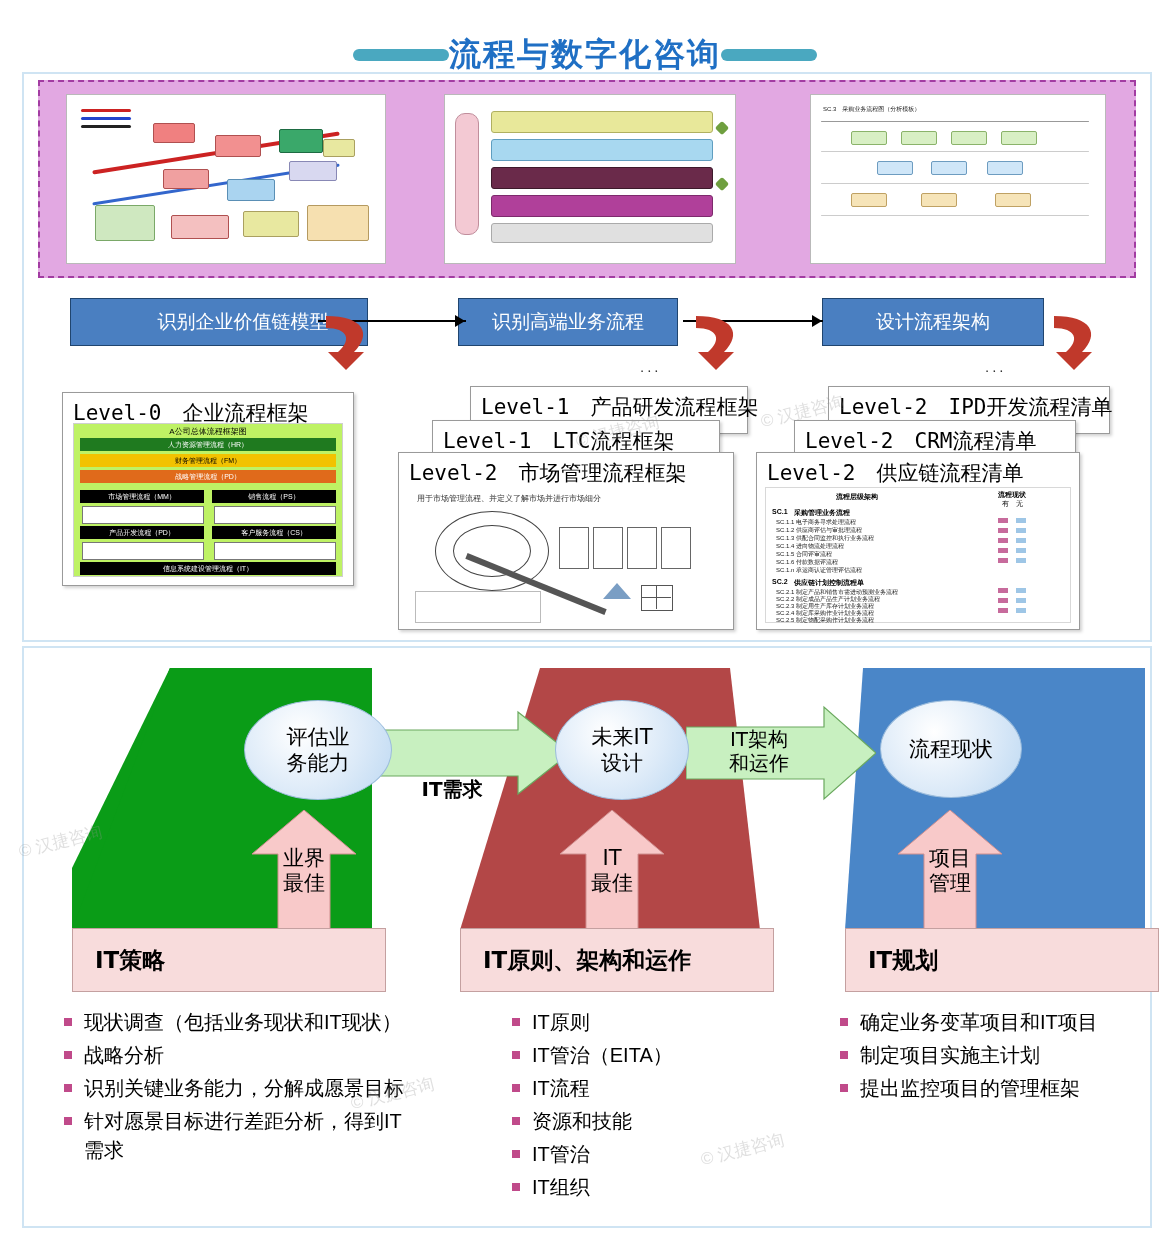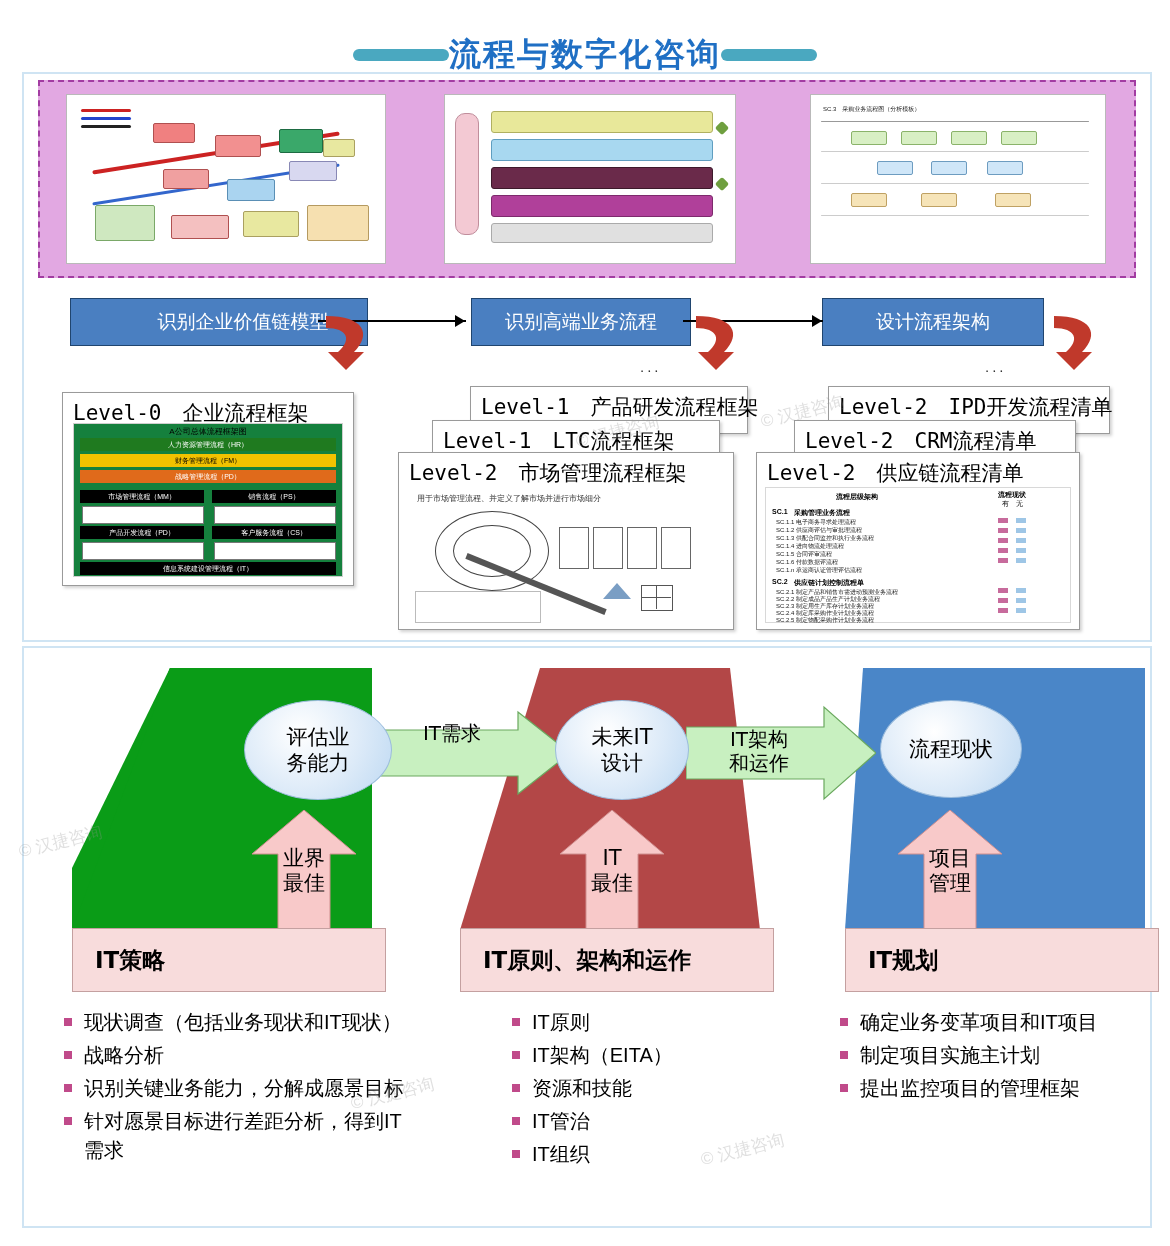--- a/index.html
+++ b/index.html
@@ -44,21 +44,21 @@
   .t1 .bar{position:absolute;height:3px;border-radius:2px;}
   .t1 .box{position:absolute;border-radius:2px;}
 
   
   .flow-box{
     position:absolute;height:46px;background:#4a7fc1;border:1px solid #20456f;
     color:#ffffff;font-size:19px;display:flex;align-items:center;justify-content:center;
     font-family:"DejaVu Sans","Liberation Sans",sans-serif;
   }
   #flow-1{left:70px;top:298px;width:248px;padding-left:48px;}
-  #flow-2{left:471px;top:298px;width:218px;}
+  #flow-2{left:458px;top:298px;width:218px;}
   #flow-3{left:822px;top:298px;width:220px;}
 
   .lineconn{position:absolute;height:2px;background:#000;}
   #conn-1{left:318px;top:320px;width:148px;}
   #conn-2{left:683px;top:320px;width:140px;}
   .arrowhead{
     position:absolute;width:0;height:0;border-top:6px solid transparent;
     border-bottom:6px solid transparent;border-left:10px solid #000;
   }
   #arrowhead-1{left:455px;top:315px;}
@@ -87,21 +87,21 @@
 
   #card-l0{left:62px;top:392px;width:290px;height:192px;}
   #card-l1a{left:470px;top:386px;width:276px;height:46px;}
   #card-l1b{left:432px;top:420px;width:286px;height:46px;}
   #card-l1c{left:398px;top:452px;width:334px;height:176px;}
   #card-l2a{left:828px;top:386px;width:280px;height:46px;}
   #card-l2b{left:794px;top:420px;width:280px;height:46px;}
   #card-l2c{left:756px;top:452px;width:322px;height:176px;}
 
   
-  .l0-chart{position:absolute;left:10px;top:30px;width:268px;height:152px;background:#15803d;border:1px solid #cfcfcf;}
+  .l0-chart{position:absolute;left:10px;top:30px;width:268px;height:152px;background:#bef264;border:1px solid #cfcfcf;}
   .l0-row{position:absolute;left:6px;width:256px;height:13px;font-size:7px;color:#fff;text-align:center;line-height:13px;}
 
   
   .l1-art{position:absolute;left:8px;top:34px;width:316px;height:134px;background:#fff;}
   .l1-sub{position:absolute;left:10px;top:6px;font-size:8px;color:#333;}
   .l1-oval{position:absolute;border:1px solid #444;border-radius:50%;}
   .l1-cell{position:absolute;border:1px solid #666;background:#fff;}
 
   
   .l2-art{position:absolute;left:8px;top:34px;width:304px;height:134px;background:#fff;border:1px solid #d8d8d8;}
@@ -355,21 +355,21 @@
   <polygon points="80,0 270,0 300,262 0,262" fill="#b34747"></polygon>
 </svg>
 
 <svg class="trap" style="left:845px;top:668px;width:300px;height:262px;" viewBox="0 0 300 262">
   <polygon points="18,0 300,0 300,262 0,262" fill="#4a86c8"></polygon>
 </svg>
 
 <svg style="position:absolute;left:378px;top:710px;width:192px;height:86px;" viewBox="0 0 192 86">
   <polygon points="0,20 140,20 140,2 192,43 140,84 140,66 0,66" fill="#c8f0c0" stroke="#6aa85e" stroke-width="1.2"></polygon>
 </svg>
-<div class="hlabel" style="left:392px;top:721px;width:120px;">IT需求</div>
+<div class="hlabel" style="left:392px;top:777px;width:120px;font-weight:bold;">IT需求</div>
 
 <svg style="position:absolute;left:686px;top:705px;width:190px;height:96px;" viewBox="0 0 190 96">
   <polygon points="0,22 138,22 138,2 190,48 138,94 138,74 0,74" fill="#c8f0c0" stroke="#6aa85e" stroke-width="1.2"></polygon>
 </svg>
 <div class="hlabel" style="left:700px;top:727px;width:118px;">IT架构<br>和运作</div>
 
 <div class="ellipse" id="ellipse-1">评估业<br>务能力</div>
 <div class="ellipse" id="ellipse-2">未来IT<br>设计</div>
 <div class="ellipse" id="ellipse-3">流程现状</div>
 
@@ -397,21 +397,22 @@
     <li>现状调查（包括业务现状和IT现状）</li>
     <li>战略分析</li>
     <li>识别关键业务能力，分解成愿景目标</li>
     <li>针对愿景目标进行差距分析，得到IT需求</li>
   </ul>
 </div>
 
 <div class="bullets" id="bullets-2">
   <ul>
     <li>IT原则</li>
-    <li>IT架构（EITA）</li>
+    <li>IT管治（EITA）</li>
+    <li>IT流程</li>
     <li>资源和技能</li>
     <li>IT管治</li>
     <li>IT组织</li>
   </ul>
 </div>
 
 <div class="bullets" id="bullets-3">
   <ul>
     <li>确定业务变革项目和IT项目</li>
     <li>制定项目实施主计划</li>

